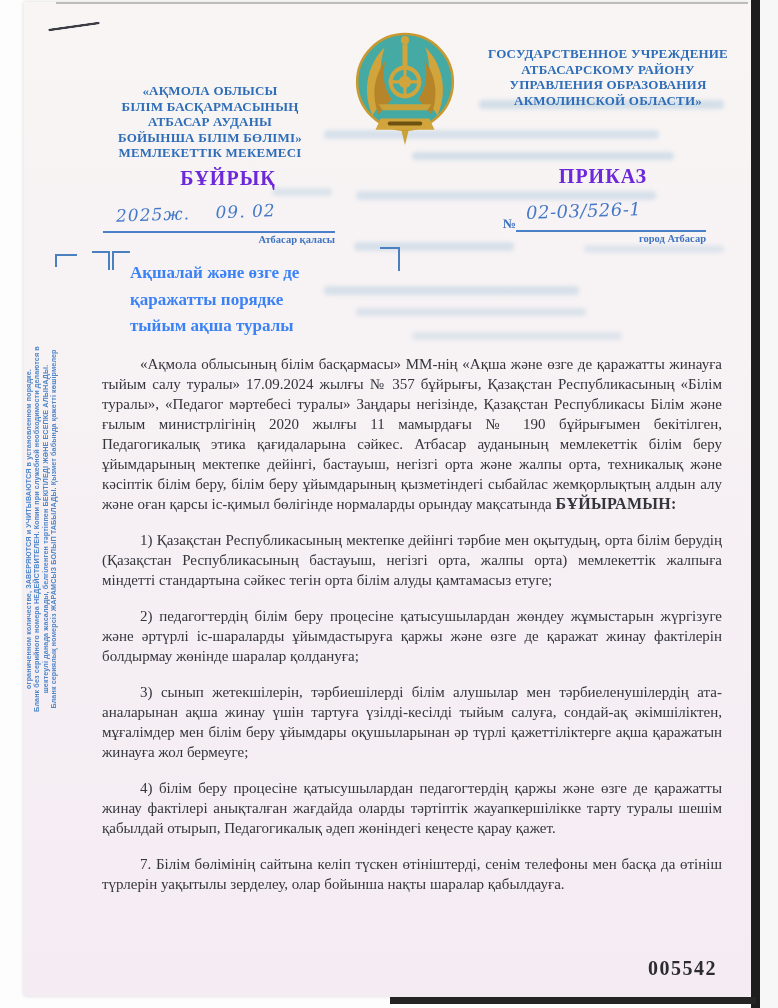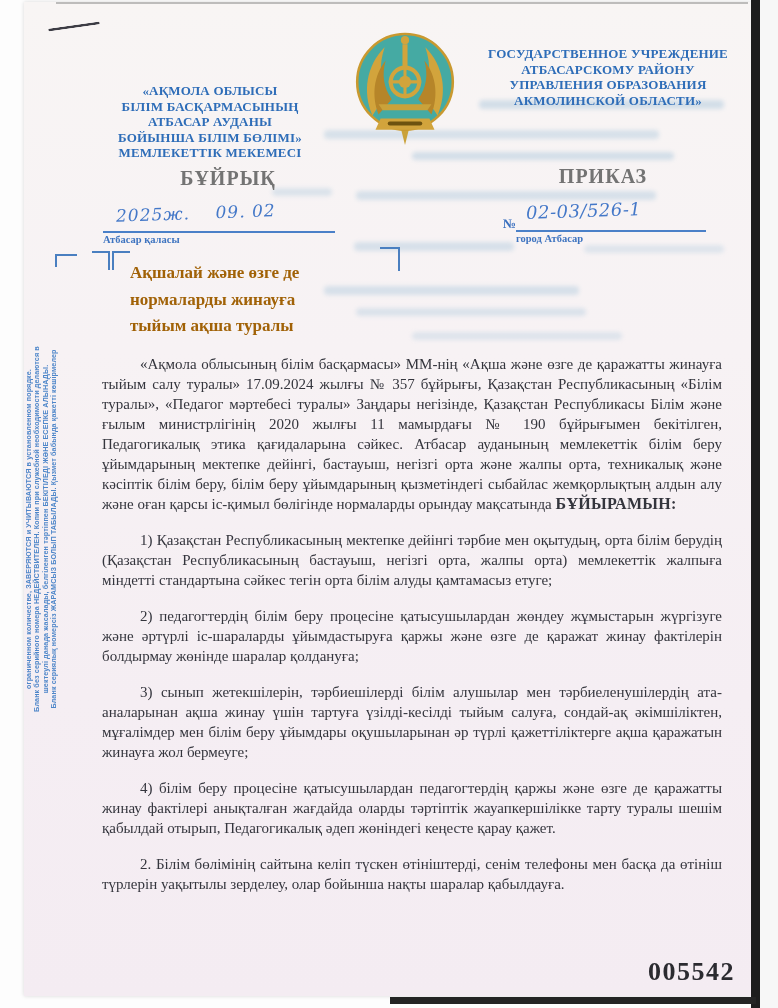--- a/index.html
+++ b/index.html
@@ -19,58 +19,58 @@
   .pen-mark{position:absolute;left:48px;top:25px;width:52px;height:0;
             border-top:3px solid #3c3c44;border-radius:3px;transform:rotate(-8deg);}
 
   .org{position:absolute;text-align:center;font-weight:bold;color:#2e6db8;
        font-size:13px;line-height:15.6px;letter-spacing:.2px;}
   .org-left{left:66px;top:48px;width:288px;margin-top:35px;}
   .org-right{left:460px;top:46px;width:296px;}
 
   .emblem{position:absolute;left:354px;top:29px;width:102px;height:120px;}
 
-  .order-title{position:absolute;font-weight:bold;color:#737373;font-size:20px;
+  .order-title{position:absolute;font-weight:bold;color:#6d28d9;font-size:20px;
                letter-spacing:1px;text-align:center;}
   .title-kk{left:128px;top:167px;width:200px;}
   .title-ru{left:518px;top:165px;width:170px;}
 
   .hand{position:absolute;color:#4478c8;font-style:italic;font-size:17px;
         font-family:"DejaVu Serif", serif;white-space:pre;transform:rotate(-2deg);letter-spacing:1px;}
   .hw-date{left:116px;top:203px;}
   .hw-num{left:526px;top:200px;font-size:18px;letter-spacing:.5px;}
   .uline{position:absolute;height:2px;background:#4a80c8;}
   .ul-date{left:103px;top:231px;width:232px;}
   .ul-num{left:516px;top:230px;width:190px;}
-  .place-label{position:absolute;color:#3e74c0;font-size:10.5px;text-align:left;font-weight:bold;}
+  .place-label{position:absolute;color:#3e74c0;font-size:10.5px;text-align:right;font-weight:bold;}
   .pl-date{left:103px;top:234px;width:232px;}
   .pl-num{left:516px;top:233px;width:190px;}
   .num-prefix{position:absolute;left:503px;top:216px;color:#3a70bf;font-size:13px;font-weight:bold;}
 
   .cm{position:absolute;border:0 solid #4a7fc0;}
   .cm1{left:55px;top:254px;width:20px;height:11px;border-top-width:2px;border-left-width:2px;}
   .cm2a{left:92px;top:251px;width:16px;height:17px;border-top-width:2px;border-right-width:2px;}
   .cm2b{left:112px;top:251px;width:16px;height:17px;border-top-width:2px;border-left-width:2px;}
   .cm3{left:380px;top:247px;width:18px;height:22px;border-top-width:2px;border-right-width:2px;}
 
   .subject{position:absolute;left:130px;top:260px;width:300px;font-weight:bold;
-           color:#a16207;font-size:17px;line-height:26.5px;}
+           color:#3b82f6;font-size:17px;line-height:26.5px;}
 
   .body-text{position:absolute;left:86px;top:338px;width:652px;color:#34353d;
              font-size:15px;line-height:20px;text-align:justify;}
   .body-text p{margin:16px;text-indent:38px;}
   .body-text b{font-size:16px;letter-spacing:.3px;}
 
   .stamp{position:absolute;left:-148px;top:512px;width:380px;height:34px;
          transform:rotate(-90deg);transform-origin:center;color:#4e86c9;
          font-family:"Liberation Sans", sans-serif;font-size:7.2px;line-height:8.4px;
          text-align:center;font-weight:bold;letter-spacing:.1px;}
   .stamp div{white-space:nowrap;}
 
-  .serial{position:absolute;left:648px;top:957px;font-weight:bold;font-size:26px;
+  .serial{position:absolute;left:648px;top:957px;font-weight:bold;font-size:20px;
           color:#2b2b30;letter-spacing:1.5px;}
 </style>
 </head>
 <body>
 
 <div class="scan">
   <div class="page">
 
     <div class="bleed" style="left:455px;top:98px;width:245px;height:9px;opacity:.45"></div>
     <div class="bleed" style="left:300px;top:128px;width:335px;height:9px;opacity:.4"></div>
@@ -132,31 +132,31 @@
   <div class="uline ul-num"></div>
   <div class="place-label pl-num">город Атбасар</div>
 
   <div class="cm cm1"></div>
   <div class="cm cm2a"></div>
   <div class="cm cm2b"></div>
   <div class="cm cm3"></div>
 
   <div class="subject">
     <div>Ақшалай және өзге де</div>
-    <div>нормаларды жинауға</div>
+    <div>қаражатты порядке</div>
     <div>тыйым ақша туралы</div>
   </div>
 
   <div class="body-text">
     <p><span>«Ақмола облысының білім басқармасы» ММ-нің «Ақша және өзге де қаражатты жинауға тыйым салу туралы» 17.09.2024 жылғы № 357 бұйрығы, Қазақстан Республикасының «Білім туралы», «Педагог мәртебесі туралы» Заңдары негізінде, Қазақстан Республикасы Білім және ғылым министрлігінің 2020 жылғы 11 мамырдағы № 190 бұйрығымен бекітілген, Педагогикалық этика қағидаларына сәйкес. Атбасар ауданының мемлекеттік білім беру ұйымдарының мектепке дейінгі, бастауыш, негізгі орта және жалпы орта, техникалық және кәсіптік білім беру, білім беру ұйымдарының қызметіндегі сыбайлас жемқорлықтың алдын алу және оған қарсы іс-қимыл бөлігінде нормаларды орындау мақсатында </span><b>БҰЙЫРАМЫН:</b></p>
     <p>1) Қазақстан Республикасының мектепке дейінгі тәрбие мен оқытудың, орта білім берудің (Қазақстан Республикасының бастауыш, негізгі орта, жалпы орта) мемлекеттік жалпыға міндетті стандартына сәйкес тегін орта білім алуды қамтамасыз етуге;</p>
     <p>2) педагогтердің білім беру процесіне қатысушылардан жөндеу жұмыстарын жүргізуге және әртүрлі іс-шараларды ұйымдастыруға қаржы және өзге де қаражат жинау фактілерін болдырмау жөнінде шаралар қолдануға;</p>
     <p>3) сынып жетекшілерін, тәрбиешілерді білім алушылар мен тәрбиеленушілердің ата-аналарынан ақша жинау үшін тартуға үзілді-кесілді тыйым салуға, сондай-ақ әкімшіліктен, мұғалімдер мен білім беру ұйымдары оқушыларынан әр түрлі қажеттіліктерге ақша қаражатын жинауға жол бермеуге;</p>
     <p>4) білім беру процесіне қатысушылардан педагогтердің қаржы және өзге де қаражатты жинау фактілері анықталған жағдайда оларды тәртіптік жауапкершілікке тарту туралы шешім қабылдай отырып, Педагогикалық әдеп жөніндегі кеңесте қарау қажет.</p>
-    <p>2. Білім бөлімінің сайтына келіп түскен өтініштерді, сенім телефоны мен басқа да өтініш түрлерін уақытылы зерделеу, олар бойынша нақты шаралар қабылдауға.</p>
+    <p>7. Білім бөлімінің сайтына келіп түскен өтініштерді, сенім телефоны мен басқа да өтініш түрлерін уақытылы зерделеу, олар бойынша нақты шаралар қабылдауға.</p>
   </div>
 
   <div class="stamp">
     <div>ограниченном количестве, ЗАВЕРЯЮТСЯ и УЧИТЫВАЮТСЯ в установленном порядке.</div>
     <div>Бланк без серийного номера НЕДЕЙСТВИТЕЛЕН. Копии при служебной необходимости делаются в</div>
     <div>шектеулі данада жасалады, белгіленген тәртіппен БЕКІТІЛЕДІ ЖӘНЕ ЕСЕПКЕ АЛЫНАДЫ.</div>
     <div>Бланк сериялық номерсіз ЖАРАМСЫЗ БОЛЫП ТАБЫЛАДЫ. Қызмет бабында қажетті көшірмелер</div>
   </div>
 
   <div class="serial">005542</div>

